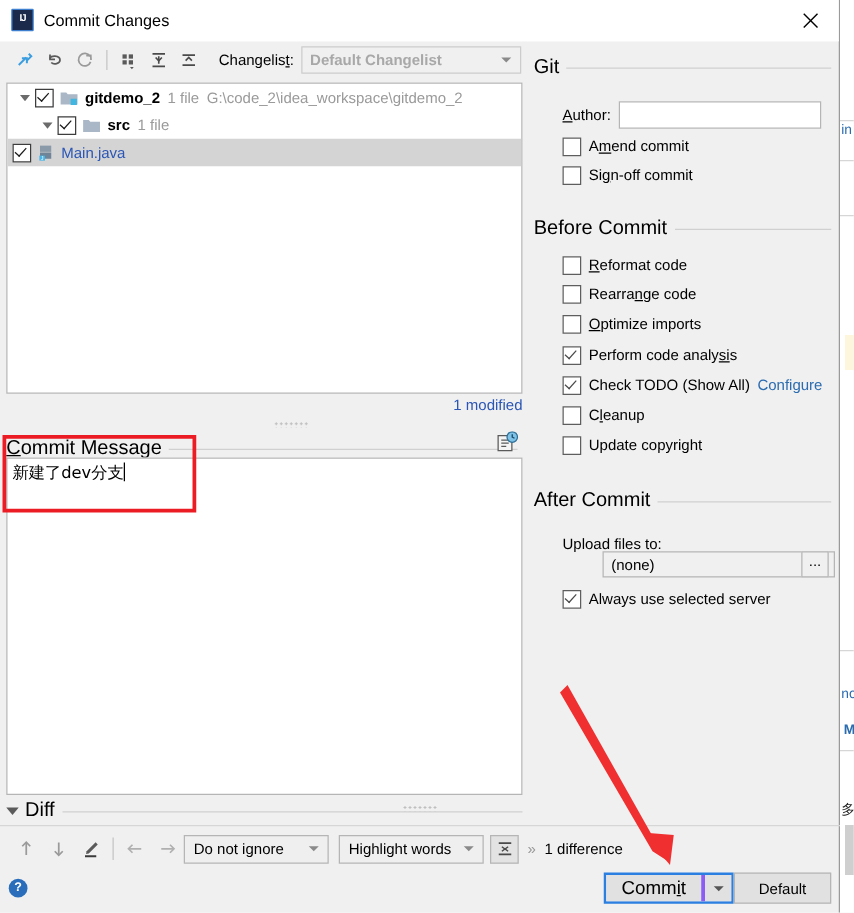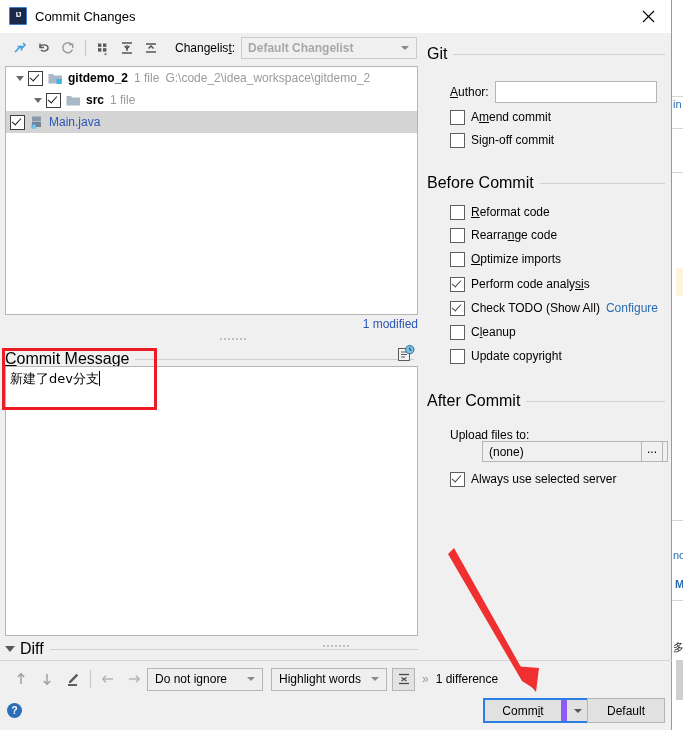--- a/index.html
+++ b/index.html
@@ -456,23 +456,23 @@
     position: absolute;
     left: 483px; top: 698px;
     height: 25px;
     display: flex;
     border: 2px solid #2a7fe0;
     box-sizing: border-box;
   }
   #commit-btn {
     width: 76px;
     background: #e1e1e1;
-    border-right: 6px solid #8b5cf6;
+    border-right: 3px solid #8b5cf6;
     display: flex; align-items: center; justify-content: center;
-    font-size: 12px;
+    font-size: 15px;
   }
   #commit-btn u { text-decoration: underline; }
   #commit-split {
     width: 21px;
     background: #e1e1e1;
     display: flex; align-items: center; justify-content: center;
   }
   #cancel-btn {
     position: absolute;
     left: 587px; top: 698px;

